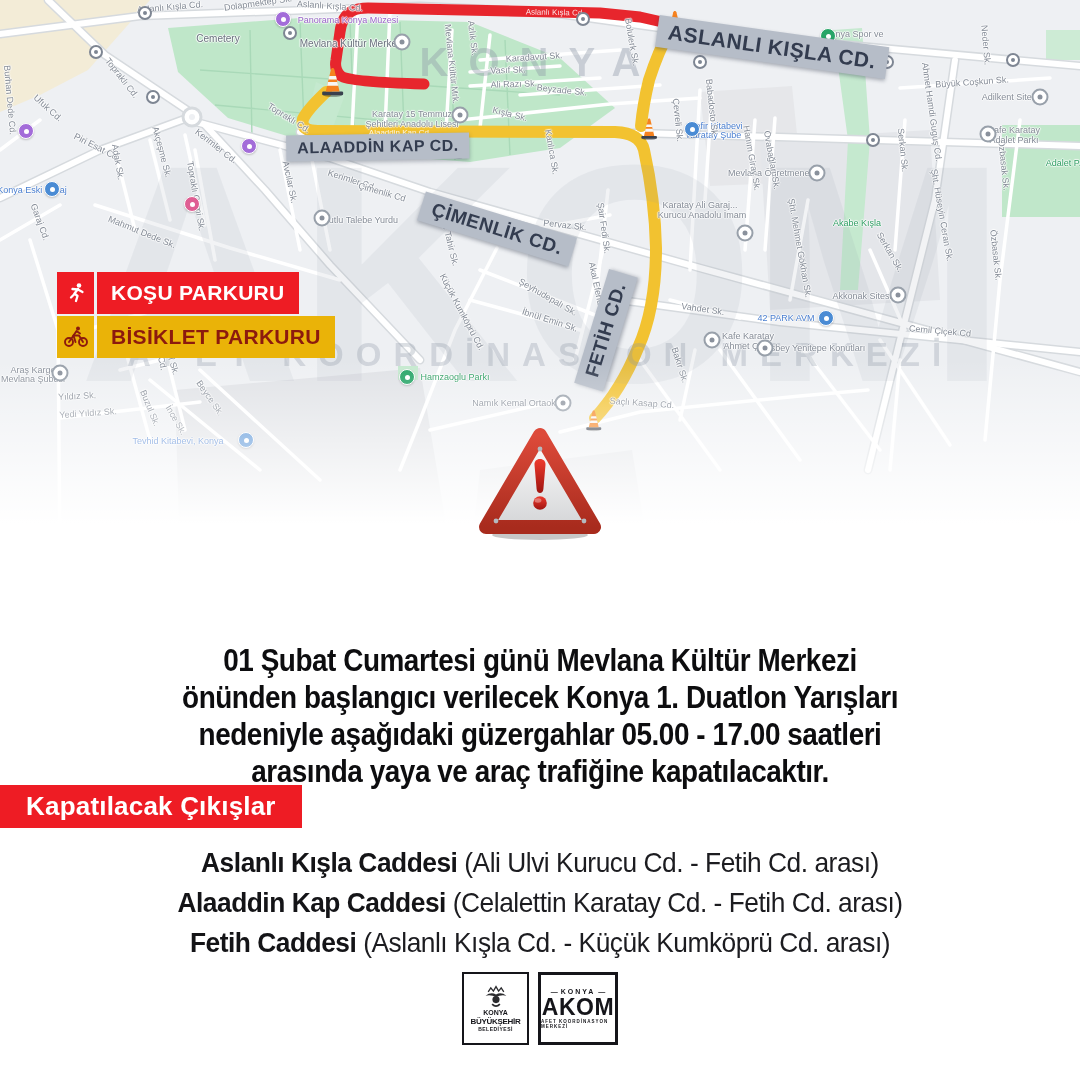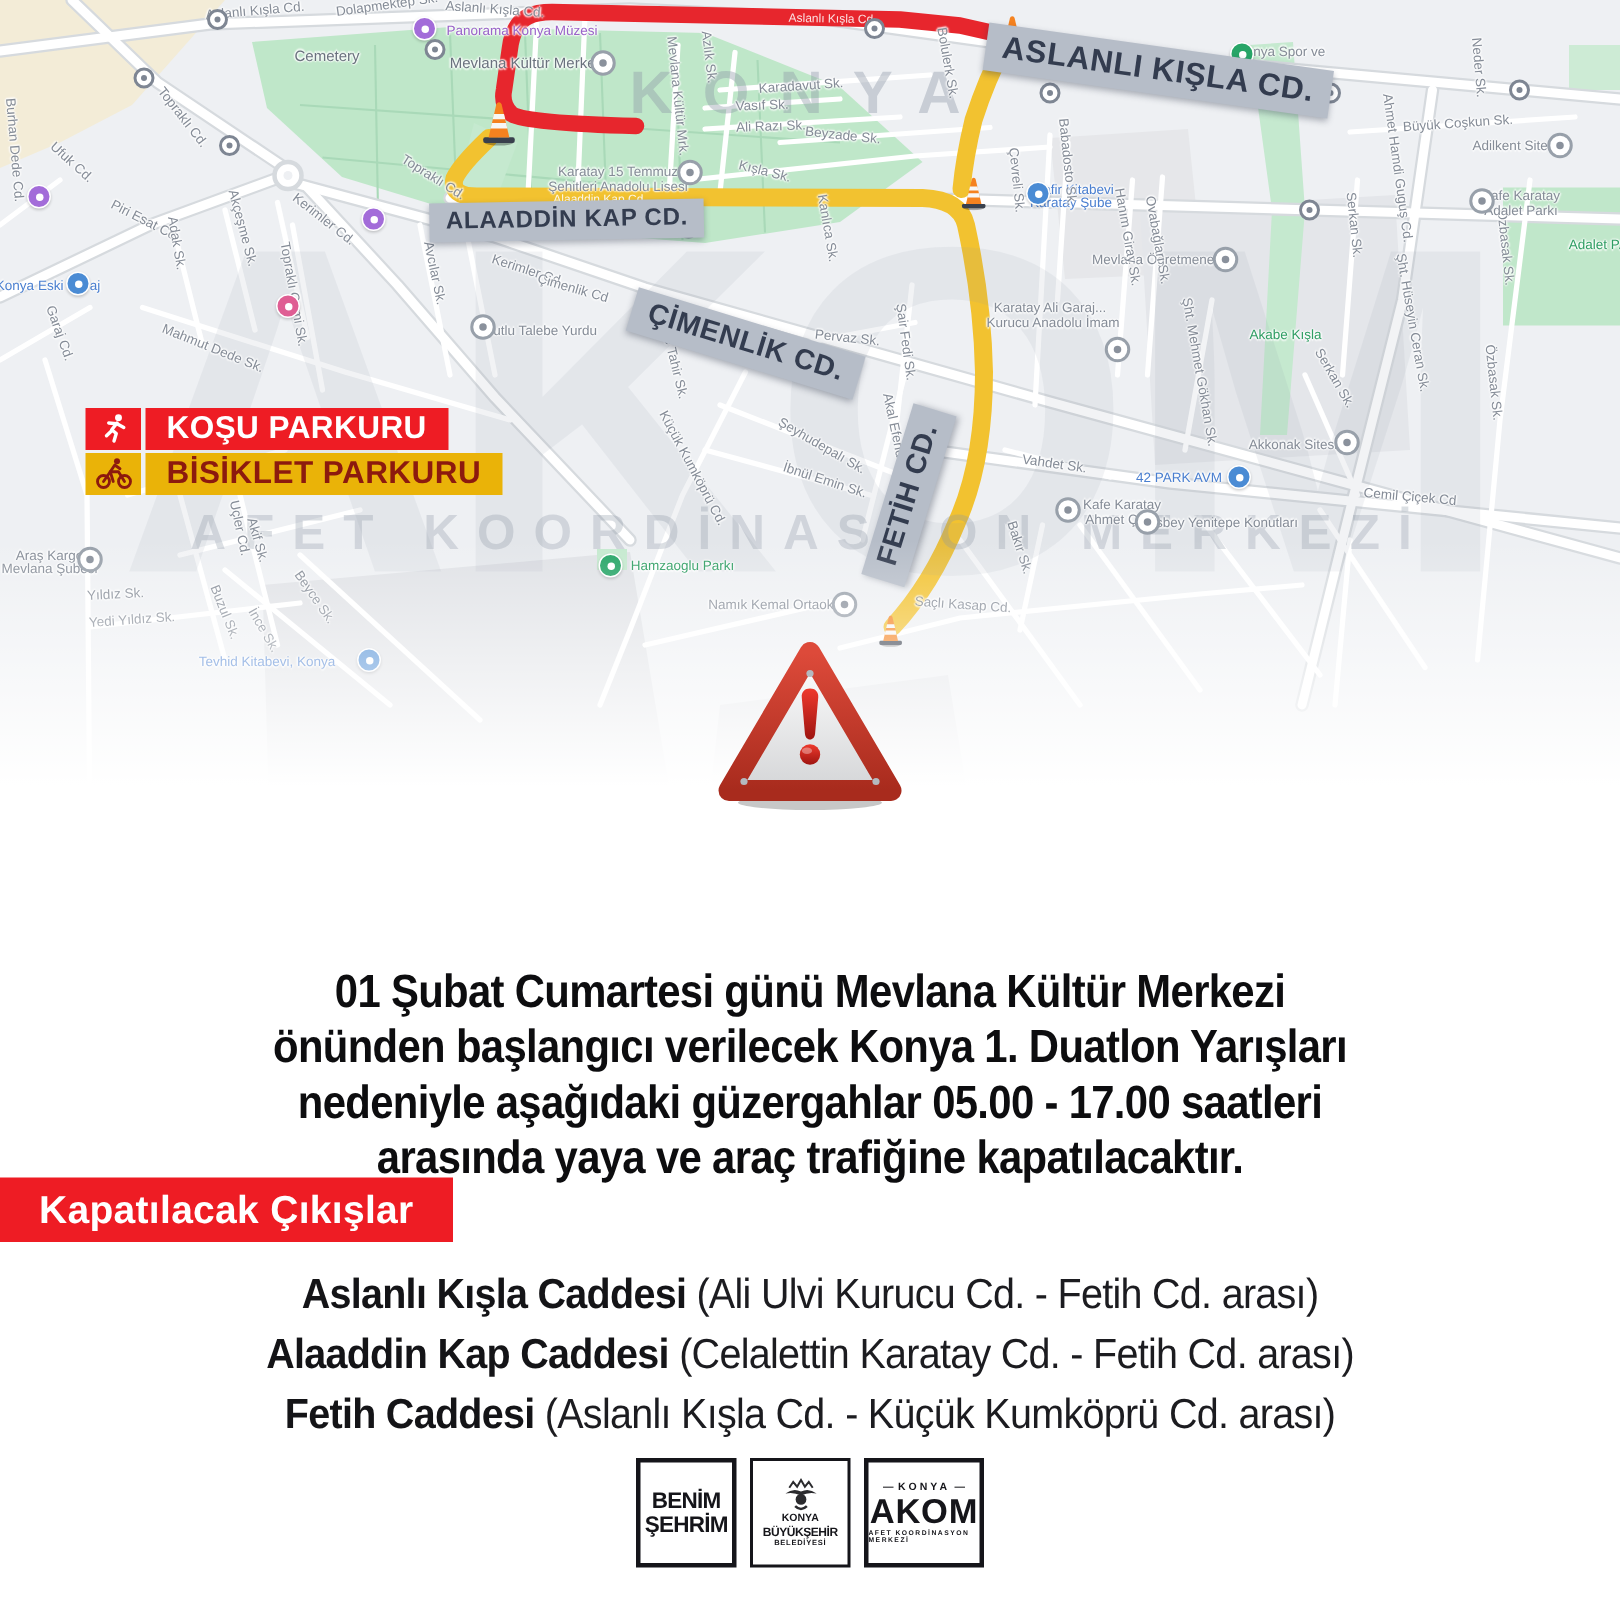--- a/index.html
+++ b/index.html
@@ -33,21 +33,21 @@
   .badge-fetih{left:606px;top:330px;font-size:19px;transform:translate(-50%,-50%) rotate(-73deg);}
 
   
   .wm{position:absolute;left:0;width:1080px;text-align:center;pointer-events:none;color:#8c96a5;font-weight:bold;}
   .wm-top{top:40px;font-size:40px;letter-spacing:20px;opacity:.38;}
   .wm-big{top:95px;font-size:310px;letter-spacing:-6px;opacity:.10;font-weight:bold;}
   .wm-line{top:336px;font-size:33px;letter-spacing:12px;opacity:.30;}
 
   
   .legend{position:absolute;left:57px;top:272px;}
-  .legend-row{display:flex;align-items:stretch;margin-bottom:2px;height:28px;}
+  .legend-row{display:flex;align-items:stretch;margin-bottom:2px;height:42px;}
   .legend-icon{width:37px;display:flex;align-items:center;justify-content:center;margin-right:3px;}
   .legend-text{display:flex;align-items:center;padding:0 14px;font-weight:bold;font-size:21px;letter-spacing:.3px;white-space:nowrap;}
   .legend-run .legend-icon,.legend-run .legend-text{background:#ee1c24;color:#fff;}
   .legend-bike .legend-icon,.legend-bike .legend-text{background:#eab308;color:#8c1a0e;}
 
   .map-fade{position:absolute;left:0;top:360px;width:1080px;height:200px;
     background:linear-gradient(to bottom,rgba(255,255,255,0) 0%,rgba(255,255,255,.55) 45%,#ffffff 82%);}
 
   
   .warning{position:absolute;left:475px;top:425px;width:130px;height:118px;}
@@ -485,24 +485,20 @@
   <div class="closures-badge">
     <span>Kapatılacak Çıkışlar</span>
   </div>
   <div class="closures-list" id="closuresList">
       <span class="closure-line"><span class="b">Aslanlı Kışla Caddesi </span><span class="n">(Ali Ulvi Kurucu Cd. - Fetih Cd. arası)</span></span>
       <span class="closure-line"><span class="b">Alaaddin Kap Caddesi </span><span class="n">(Celalettin Karatay Cd. - Fetih Cd. arası)</span></span>
       <span class="closure-line"><span class="b">Fetih Caddesi </span><span class="n">(Aslanlı Kışla Cd. - Küçük Kumköprü Cd. arası)</span></span>
     </div>
 
   <div class="footer">
-    <div class="logo-box logo-benim">
-      <span>BENİM</span>
-      <span>ŞEHRİM</span>
-    </div>
     <div class="logo-box logo-buyuksehir">
       <svg width="26" height="24" viewBox="0 0 40 36">
         <path d="M8,10 L12,4 L16,9 L20,2 L24,9 L28,4 L32,10" fill="none" stroke="#2b2b2e" stroke-width="2"></path>
         <path d="M4,16 Q12,10 20,14 Q28,10 36,16 Q28,14 20,18 Q12,14 4,16 Z" fill="#2b2b2e"></path>
         <circle cx="20" cy="22" r="5.5" fill="#2b2b2e"></circle>
         <path d="M14,29 Q20,35 26,29" fill="none" stroke="#2b2b2e" stroke-width="2.5"></path>
       </svg>
       <span class="t1">KONYA</span>
       <span class="t2">BÜYÜKŞEHİR</span>
       <span class="t3">BELEDİYESİ</span>

